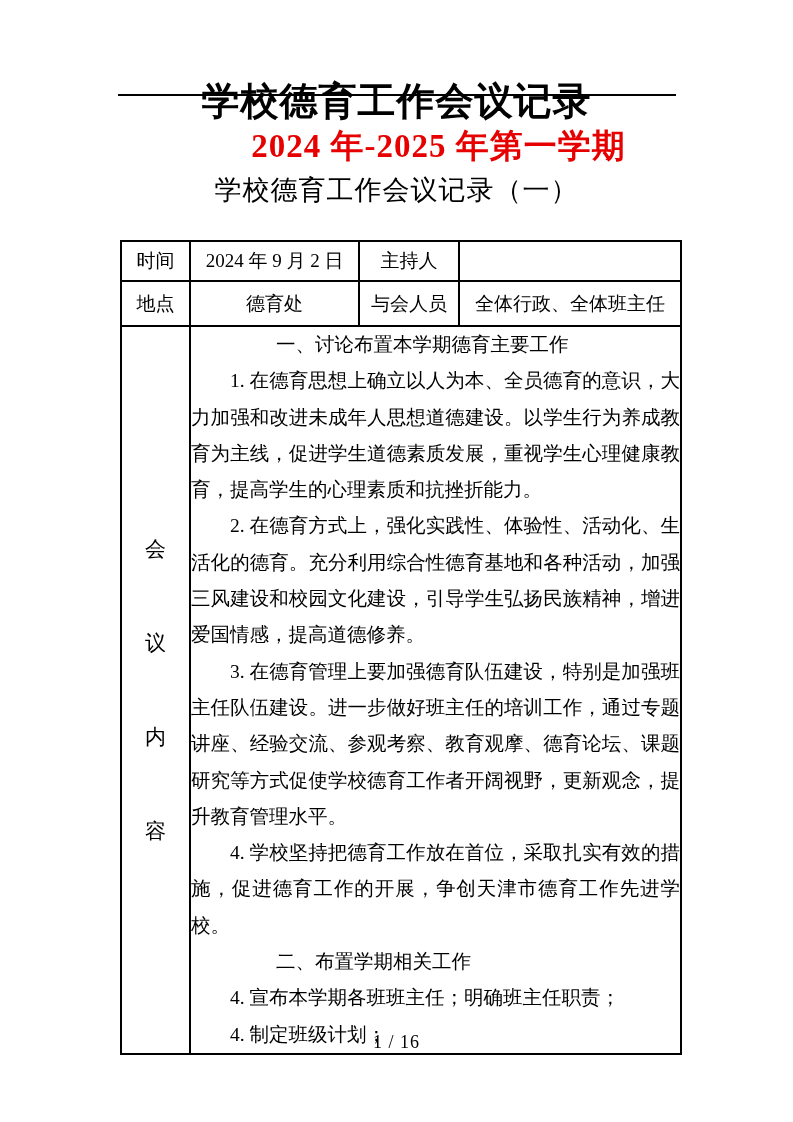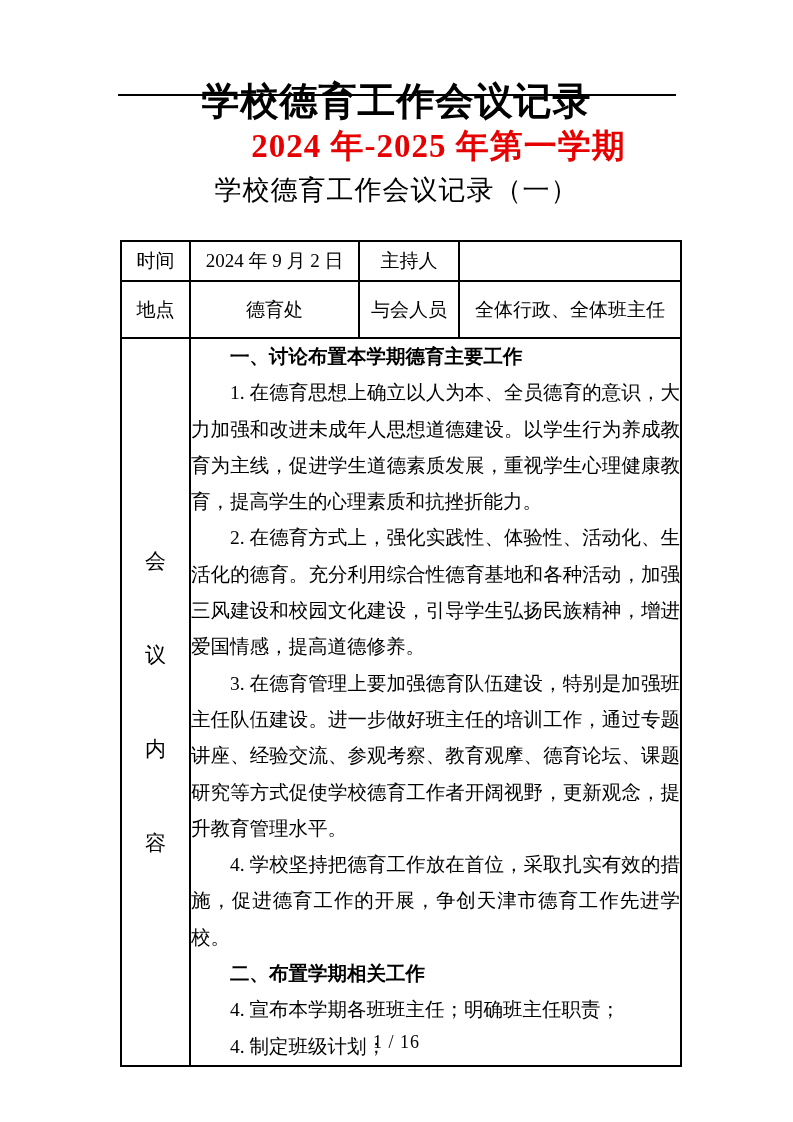--- a/index.html
+++ b/index.html
@@ -24,28 +24,28 @@
     position:absolute;top:174px;left:0;width:100%;text-align:center;margin:0;
     font-size:27px;font-weight:400;line-height:1.2;letter-spacing:1px;
   }
   table.info-table{
     position:absolute;top:240px;left:120px;width:560px;
     border-collapse:collapse;table-layout:fixed;
   }
   .info-table td{
     border:2px solid #000;font-size:19px;padding:0;overflow:hidden;
   }
-  .r1{height:40px;} .r2{height:57px;} .r3{height:691px;}
+  .r1{height:40px;} .r2{height:45px;} .r3{height:691px;}
   .c-center{text-align:center;}
   .c-left{text-align:center;padding-left:6px;}
   .side-cell{vertical-align:middle;}
   .side-wrap{display:flex;flex-direction:column;align-items:center;gap:66px;font-size:21px;}
   .content-cell{vertical-align:top;padding:2px 8px 0 9px;}
   .para{margin:0;font-size:19.5px;line-height:36.3px;text-indent:2em;text-align:justify;}
-  .para.heading{font-weight:700;}
+  .para.heading{font-weight:400;padding-left:46px;}
   .page-number{
     position:absolute;top:1032px;left:0;width:100%;text-align:center;
     font-size:18px;letter-spacing:1px;
   }
 </style>
 </head>
 <body>
 
 <div class="page">
 

